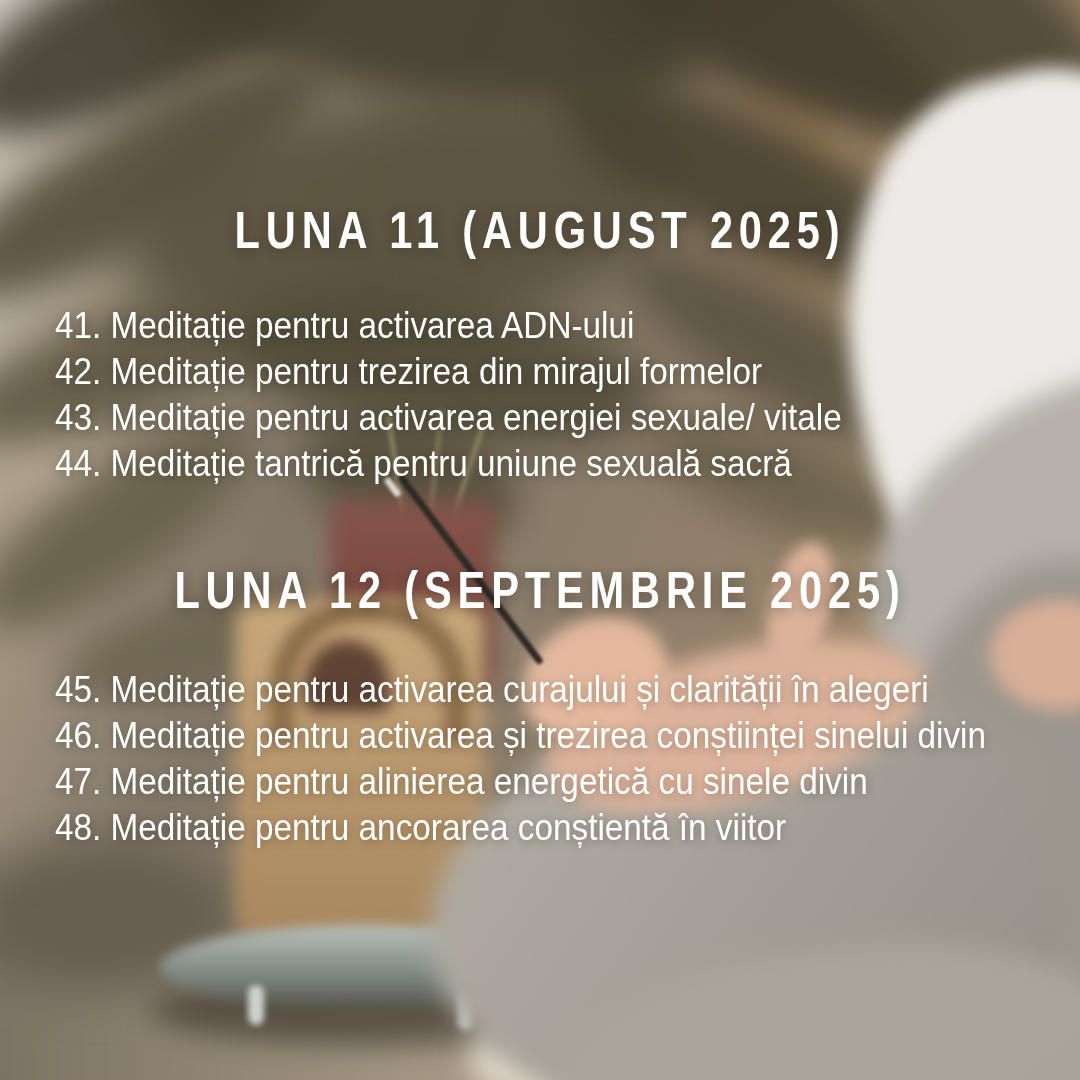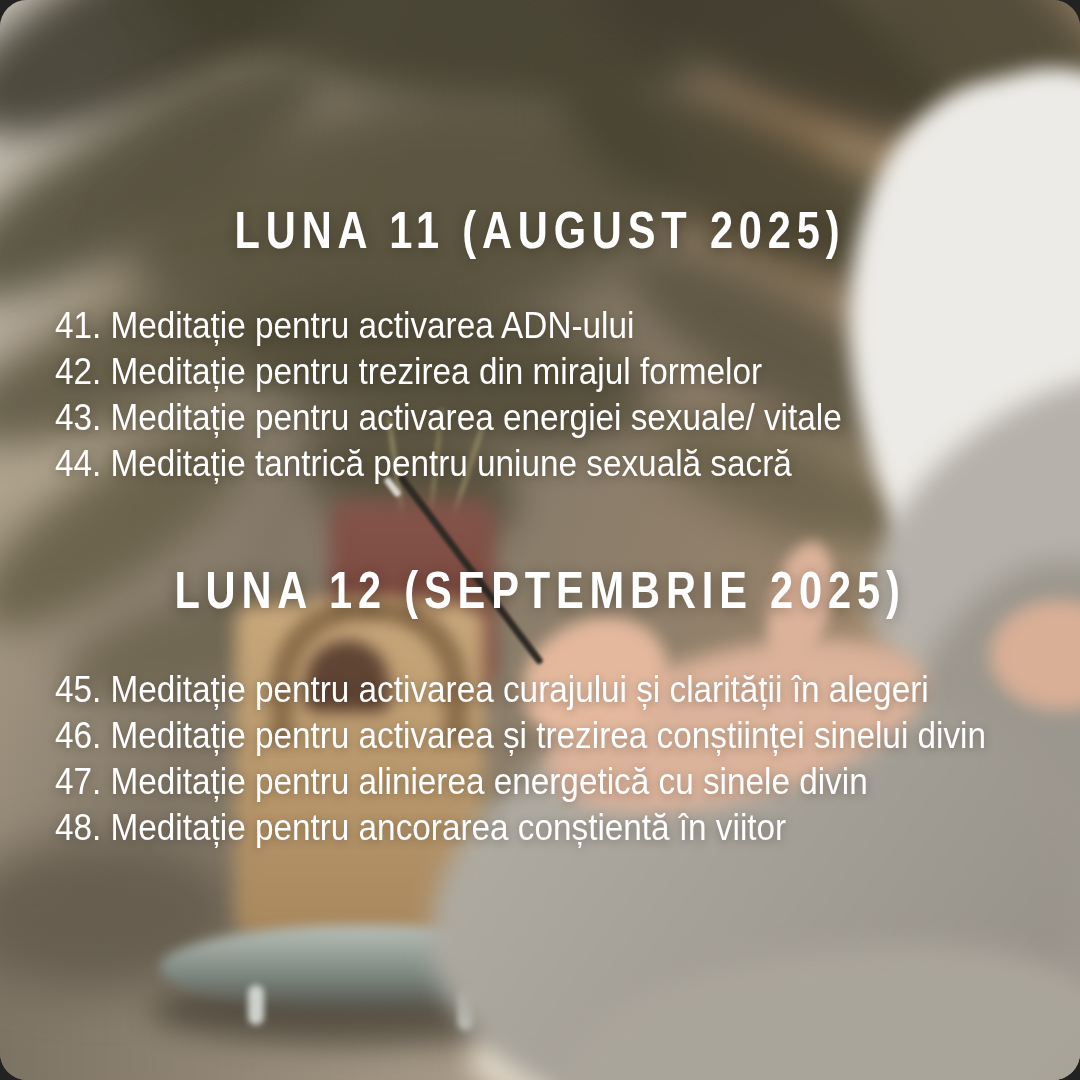--- a/index.html
+++ b/index.html
@@ -1,21 +1,20 @@
 <!DOCTYPE html>
 <html><head>
 <meta charset="utf-8">
 <style>
   html,body { margin:0; padding:0; background:#222; }
   .canvas {
     position:relative; width:1080px; height:1080px; margin:0 auto;
     overflow:hidden;
     font-family:"Liberation Sans","DejaVu Sans",sans-serif;
     background:linear-gradient(112deg,#d3cdc5 0%,#a79b86 14%,#837868 32%,#8a7d6a 50%,#94816a 68%,#a98c66 84%,#b29574 100%);
-    border-radius:27px;
   }
   .sh { position:absolute; border-radius:50%; }
   .leaf { position:absolute; border-radius:50%; filter:blur(20px); opacity:.88; }
 
   #light-tl { left:-90px; top:-90px; width:330px; height:340px; background:radial-gradient(closest-side,#e0dbd3,transparent 72%); filter:blur(18px); }
   #warm-tr  { left:600px; top:-70px; width:560px; height:430px; background:radial-gradient(closest-side,#c29060,transparent); filter:blur(30px); opacity:.85; }
   #curtain  { left:835px; top:110px; width:250px; height:470px; border-radius:0; background:repeating-linear-gradient(90deg,#b5a488 0 26px,#937f64 26px 54px); filter:blur(18px); opacity:.65; }
   #light-lm { left:-60px; top:330px; width:220px; height:260px; background:radial-gradient(closest-side,#b3a791,transparent); filter:blur(22px); }
 
   .l1 { left:-60px; top:-50px; width:420px; height:150px; background:#3b382b; transform:rotate(-25deg); }

